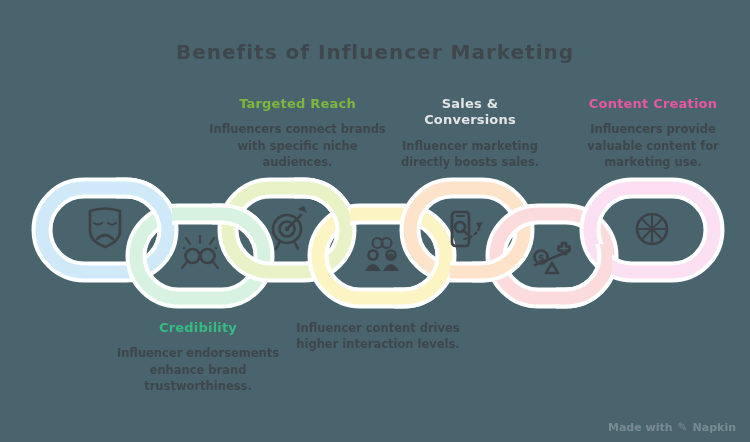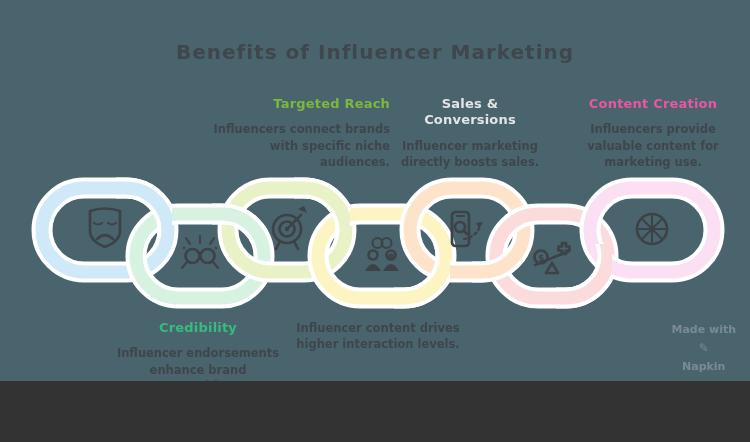--- a/index.html
+++ b/index.html
@@ -1,47 +1,47 @@
 <!DOCTYPE html>
 <html style="--bg-color: #4a646e; --title-color: #3f474d; --body-color: #3e464b; --icon-color: #3d4247;"><head>
 <meta charset="utf-8">
 <style>
   html,body { margin:0; padding:0; background:#333; }
   .canvas {
-    position:relative; width:750px; height:381px; overflow:hidden;
+    position:relative; width:750px; height:442px; overflow:hidden;
     background:var(--bg-color,#4a646e);
     font-family:"DejaVu Sans", sans-serif;
   }
   .title {
     position:absolute; top:40px; left:0; right:0; margin:0;
     text-align:center; font-size:20px; font-weight:bold; letter-spacing:1px;
     color:var(--title-color,#3f474d);
   }
   .benefit { position:absolute; text-align:center; }
   .benefit h2 { margin:0 0 9px; font-size:13px; font-weight:bold; letter-spacing:.2px; line-height:1.25; }
   .benefit h2 .wrap { display:inline-block; max-width:118px; }
   .benefit p  { margin:0; font-size:11.5px; font-weight:bold; line-height:1.42;
                 color:var(--body-color,#3e464b); }
   .b-brand     { left:35px;  top:96px;  width:150px; }
-  .b-targeted  { left:205px; top:96px;  width:185px;text-align:right; }
+  .b-targeted  { left:205px; top:96px;  width:185px; }
   .b-sales     { left:392px; top:96px;  width:156px; }
   .b-content   { left:575px; top:96px;  width:156px; }
   .b-cred      { left:116px; top:320px; width:164px; }
   .b-engage    { left:296px; top:320px; width:164px; }
   .b-cost      { left:476px; top:320px; width:164px; }
   .chain { position:absolute; inset:0; width:750px; height:442px; }
   #chain-icons { stroke:var(--icon-color,#3d4247); fill:none; stroke-width:2.7;
                  stroke-linecap:round; stroke-linejoin:round; }
   #chain-icons .f { fill:var(--icon-color,#3d4247); stroke:none; }
   #chain-icons .thin { stroke-width:2.1; }
   #chain-icons text { stroke:none; fill:var(--icon-color,#3d4247);
                       font-family:"DejaVu Sans",sans-serif; font-weight:bold; }
   .watermark {
     position:absolute; right:14px; bottom:8px; display:flex; align-items:center; gap:5px;
-    font-size:11px; font-weight:bold; color:#7e9099; opacity:.9;flex-direction:column;
+    font-size:11px; font-weight:bold; color:#7e9099; opacity:.9;
   }
   .napkin-logo { font-size:12px; }
 </style>
 </head>
 <body>
 
 <div class="canvas">
 
   <h1 class="title">Benefits of Influencer Marketing</h1>
 

